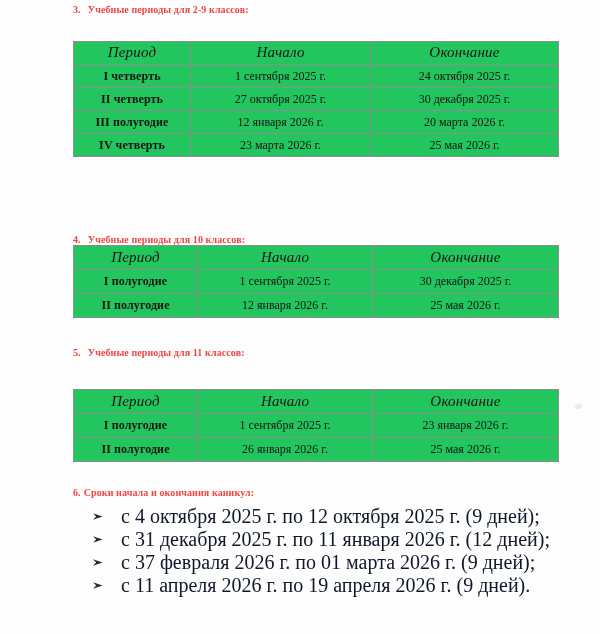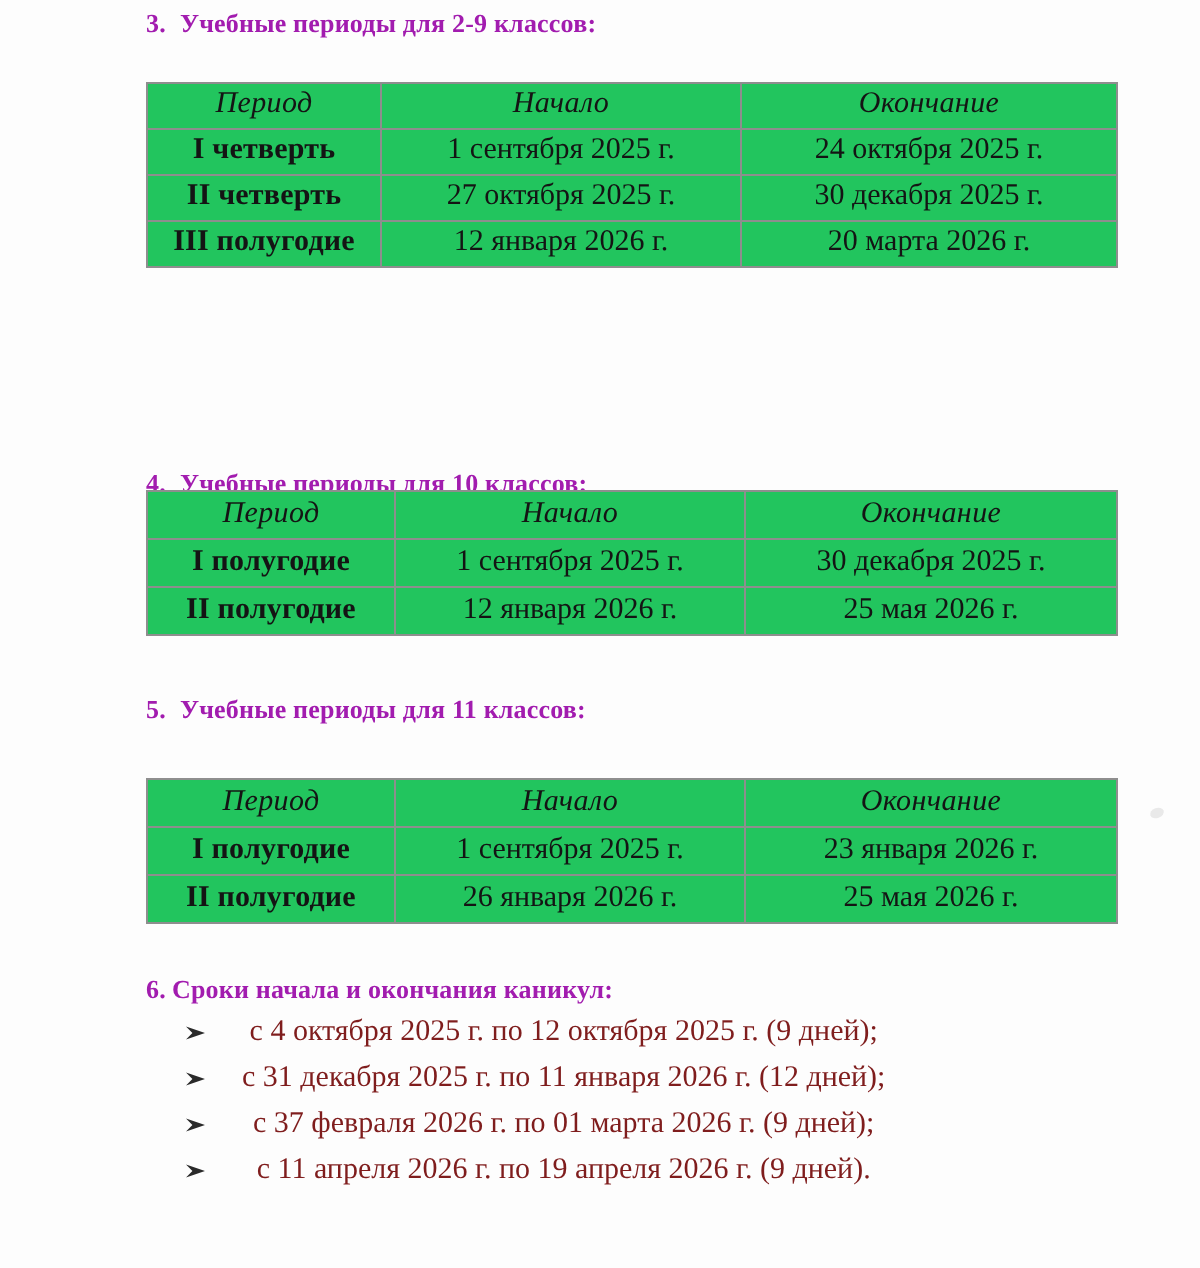--- a/index.html
+++ b/index.html
@@ -20,23 +20,23 @@
   .page {
     position: absolute;
     inset: 0;
     background: #fdfdfd;
   }
 
   
   .heading {
     position: absolute;
     font-weight: bold;
-    font-size: 13px;
+    font-size: 10px;
     letter-spacing: 0.1px;
-    color: #a21caf;
+    color: #ef4444;
     white-space: nowrap;
   }
   .heading .num {
     display: inline-block;
   }
   .heading .htext {
     display: inline-block;
   }
   .h-gap-wide .num { margin-right: 7px; }
   .h-gap-narrow .num { margin-right: 3px; }
@@ -47,21 +47,21 @@
     border-collapse: collapse;
     table-layout: fixed;
     background: #22c55e;
   }
   .tbl td {
     border: 1px solid #8e8e8e;
     height: 21px;
     padding: 0 4px;
     text-align: center;
     vertical-align: middle;
-    font-size: 15px;
+    font-size: 12px;
     line-height: 1.05;
     color: #141414;
     white-space: nowrap;
     overflow: hidden;
   }
   .tbl .hdr {
     font-style: italic;
     font-weight: normal;
     font-size: 15px;
     letter-spacing: 0.2px;
@@ -99,24 +99,23 @@
     top: 505px;
     margin: 0;
     padding: 0;
     list-style: none;
   }
   #vacations-list li {
     position: relative;
     padding-left: 28px;
     height: 23px;
     line-height: 23px;
-    font-size: 15px;
-    color: #7f1d1d;
+    font-size: 20px;
+    color: #0f172a;
     white-space: nowrap;
-    text-align: center;
   }
   .arrow-bullet {
     position: absolute;
     left: 0;
     top: 0;
     width: 16px;
     height: 23px;
     line-height: 23px;
     text-align: left;
     font-size: 13px;
@@ -165,20 +164,25 @@
       <tr>
         <td class="per">II четверть</td>
         <td>27 октября 2025 г.</td>
         <td>30 декабря 2025 г.</td>
       </tr>
       <tr>
         <td class="per">III полугодие</td>
         <td>12 января 2026 г.</td>
         <td>20 марта 2026 г.</td>
       </tr>
+      <tr>
+        <td class="per">IV четверть</td>
+        <td>23 марта 2026 г.</td>
+        <td>25 мая 2026 г.</td>
+      </tr>
     </tbody>
   </table>
 
   <div class="heading h-gap-wide" style="left:73px; top:198px;margin-top:36px;">
     <span class="num">4.</span><span class="htext">Учебные периоды для 10 классов:</span>
   </div>
 
   <table class="tbl" id="table-grade10">
     <colgroup>
         <col class="c1">

